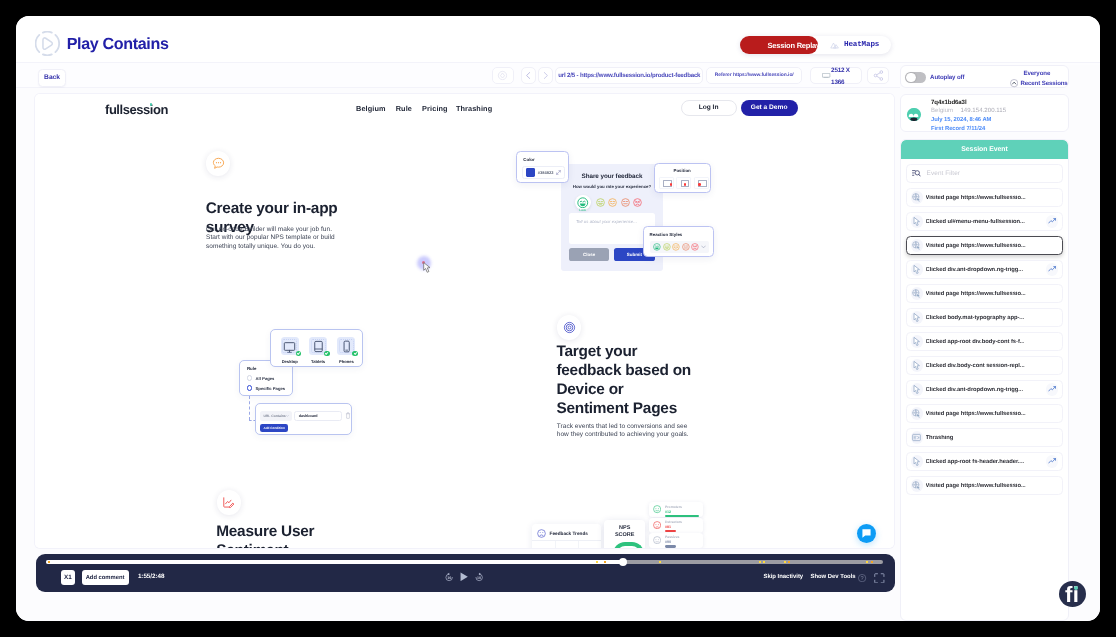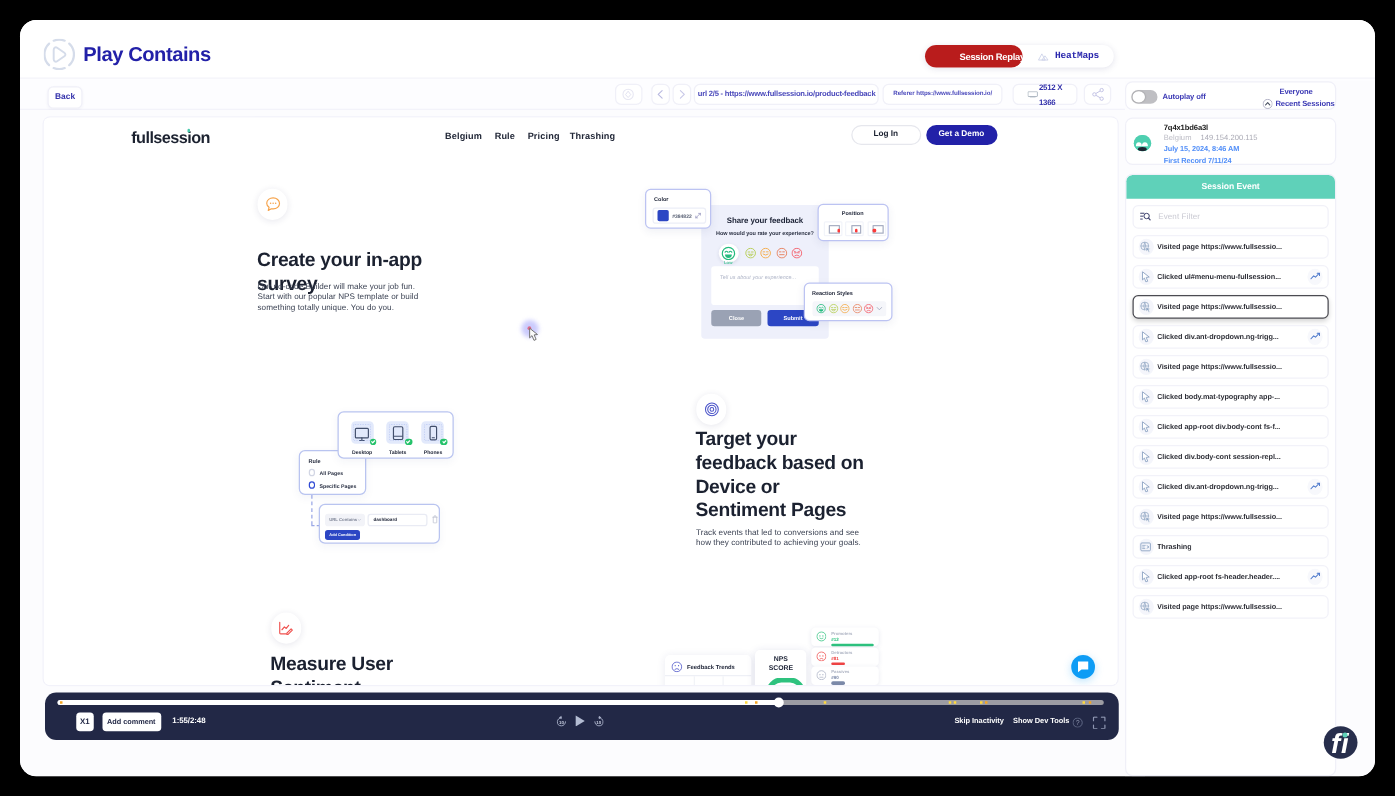--- a/index.html
+++ b/index.html
@@ -288,21 +288,21 @@
   .st-rows { position:absolute; left:614.1px; top:408.3px; width:53.9px; }
   .st-row { position:relative; height:15px; background:#fff; border-radius:3.5px;
             box-shadow:0 1px 4px rgba(40,50,120,.1); margin-bottom:0.3px; }
   .st-row .ic { position:absolute; left:3.8px; top:3.2px; width:8.3px; height:8.3px; display:block;
                 line-height:0; }
   .st-row .lb { position:absolute; left:15.9px; top:2.4px; font-size:3.4px; color:#adb3c2; font-weight:bold; }
   .st-row .vl { position:absolute; left:15.9px; top:7.4px; font-size:3.6px; font-weight:bold; }
   .st-row .bar { position:absolute; left:15.9px; top:12.5px; height:2.3px; border-radius:1.4px; }
 
   .fi-badge { position:absolute; left:1042.5px; top:565.1px; width:27.2px; height:26.1px;
-              border-radius:50%; background:#272e4c;font-style:italic; }
+              border-radius:50%; background:#272e4c; }
   .fi-badge .t { position:absolute; left:0; top:0; }
   .fi-badge .d { position:absolute; left:15.4px; width:4.4px; height:4.4px; border-radius:50%;
                  background:#5ed0b8; top:4.8px; }
   .replay-cursor { position:absolute; left:386px; top:166px; width:20px; height:20px; }
   .rc-glow { position:absolute; left:-4.2px; top:-4.2px; width:14.4px; height:14.4px;
              border-radius:50%; background:rgba(130,130,250,.42); filter:blur(1.6px); }
   .rc-dot { position:absolute; left:0.7px; top:0.8px; width:3.4px; height:3.4px; border-radius:50%;
             background:#e05570; opacity:.82; }
   .rc-arrow { position:absolute; left:1.8px; top:2.2px; }
   .chat-widget { position:absolute; left:821.5px; top:429.5px; width:19px; height:19px;

